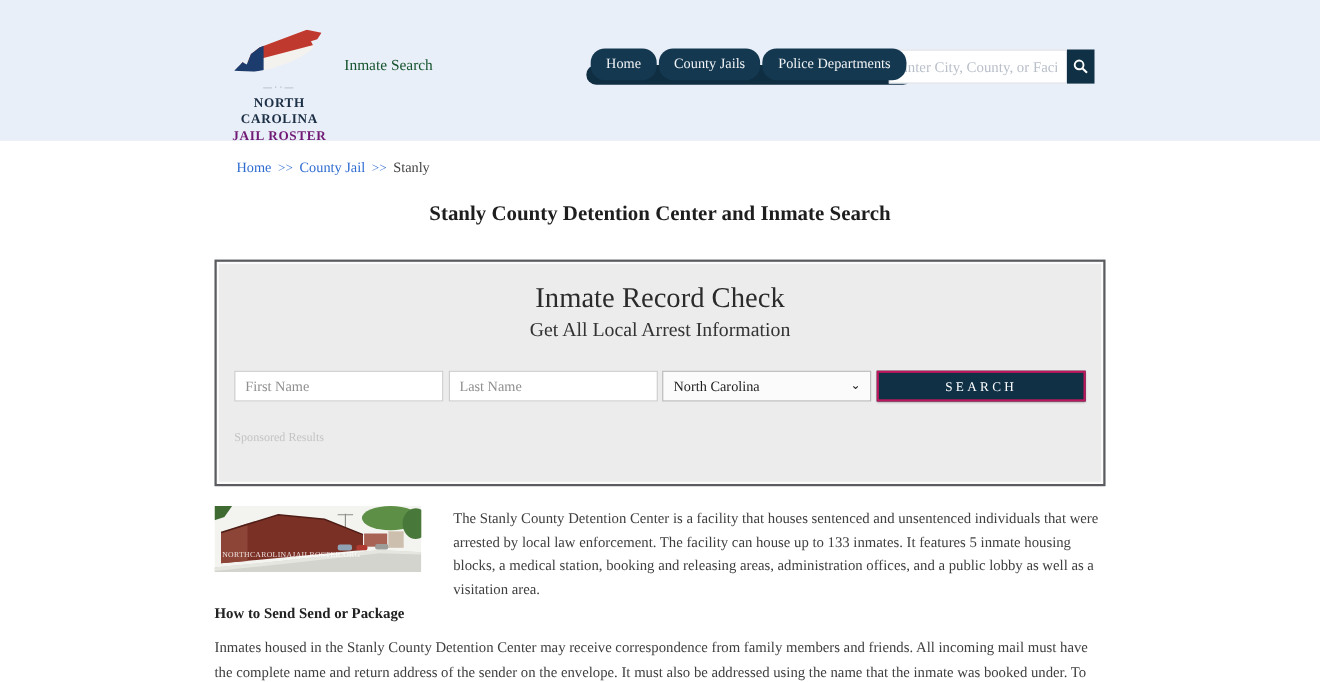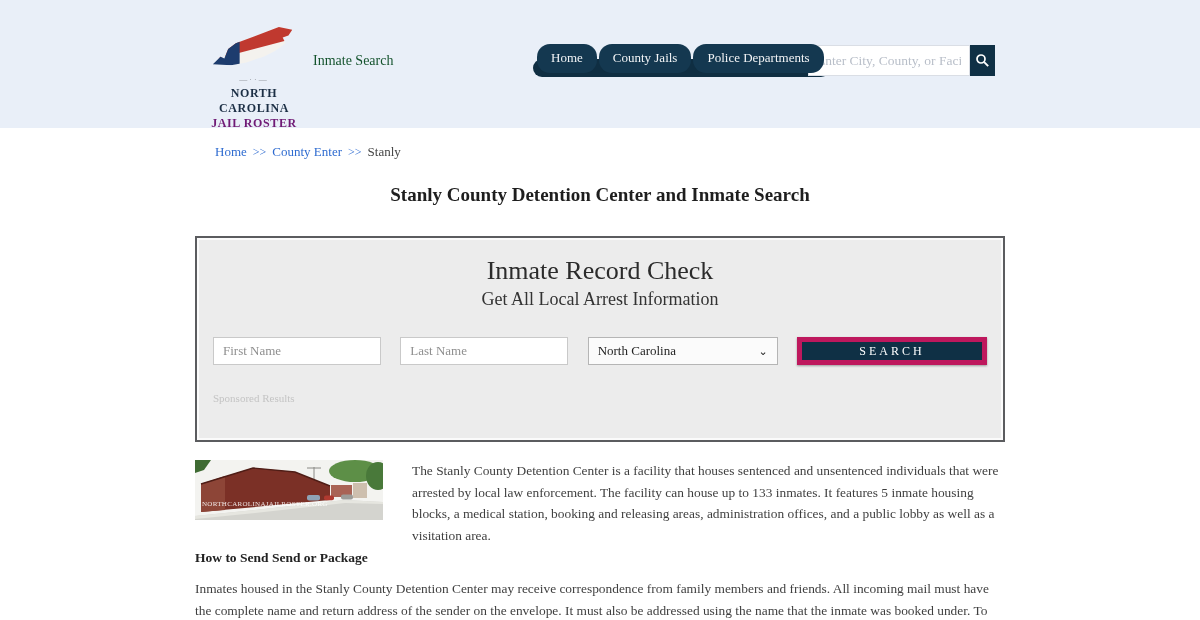--- a/index.html
+++ b/index.html
@@ -30,28 +30,28 @@
   .breadcrumb { padding:16px 0 0 20px; font-size:13px; color:#444; }
   .breadcrumb a { color:#2e6bd0; text-decoration:none; }
   .breadcrumb .sep { color:#2e6bd0; margin:0 6px; font-size:12px; }
   .page-title { text-align:center; margin-top:24px; font-size:19px; font-weight:bold; color:#1e1e1e; }
   
   .record-box { margin-top:30px; background:#ececec; border:2px solid #5b5c5f;
     box-shadow:inset 0 0 0 2px #fbfbfb; padding:18px 16px 36px; }
   .rc-title { text-align:center; font-size:26px; font-weight:normal; color:#2b2b2b; }
   .rc-sub { text-align:center; font-size:18px; color:#333; margin-top:3px; }
   .rc-form { display:flex; justify-content:space-between; margin-top:27px; }
-  .rc-form .field { width:168px; height:28px; border:1px solid #c9c9c9; background:#fff;
+  .rc-form .field { width:190px; height:28px; border:1px solid #c9c9c9; background:#fff;
     font-family:inherit; font-size:13px; color:#333; padding:0 9px; outline:none; }
   .rc-form .field::placeholder { color:#8f8f8f; }
   .state-select { width:190px; height:28px; border:1px solid #b5b5b5; background:#fbfbfb;
     display:flex; align-items:center; justify-content:space-between; padding:0 9px;
     font-size:13px; color:#1e1e1e; cursor:pointer; }
   .chev { font-size:11px; color:#222; line-height:1; }
-  .rc-search { width:190px; height:28px; background:#0f3045; color:#fff; border:5px solid #be185d;
+  .rc-search { width:190px; height:28px; background:#0f3045; color:#fff; border:2px solid #be185d;
     font-family:inherit; font-size:12px; letter-spacing:3px; cursor:pointer;
     box-shadow:0 1px 2px rgba(0,0,0,.35); }
   .sponsored { margin-top:27px; font-size:11px; color:#c4c4c4; }
   
   .about { display:flex; margin-top:18px; }
   .photo { flex:0 0 188px; height:60px; }
   .about-text { flex:1; padding-left:29px; font-size:13.4px; line-height:21.5px; color:#3f3f3f; }
   .mail-heading { margin-top:4px; font-size:13.5px; font-weight:bold; color:#222; }
   .mail-text { margin-top:12px; font-size:13.4px; line-height:21.5px; color:#3f3f3f; }
 </style>
@@ -95,21 +95,21 @@
         <circle cx="6" cy="6" r="4" fill="none" stroke="#ffffff" stroke-width="1.7"></circle>
         <line x1="9.2" y1="9.2" x2="13.2" y2="13.2" stroke="#ffffff" stroke-width="1.9"></line>
       </svg>
     </button>
   </div>
 </div>
 
 <div class="container">
 
   <div class="breadcrumb">
-    <a href="#">Home</a><span class="sep">&gt;&gt;</span><a href="#">County Enter</a><span class="sep">&gt;&gt;</span><span>Stanly</span>
+    <a href="#">Home</a><span class="sep">&gt;&gt;</span><a href="#">County Jail</a><span class="sep">&gt;&gt;</span><span>Stanly</span>
   </div>
 
   <h1 class="page-title">Stanly County Detention Center and Inmate Search</h1>
 
   <div class="record-box">
     <h2 class="rc-title">Inmate Record Check</h2>
     <div class="rc-sub">Get All Local Arrest Information</div>
     <div class="rc-form">
       <input class="field" type="text" placeholder="First Name" style="">
       <input class="field" type="text" placeholder="Last Name" style="">

